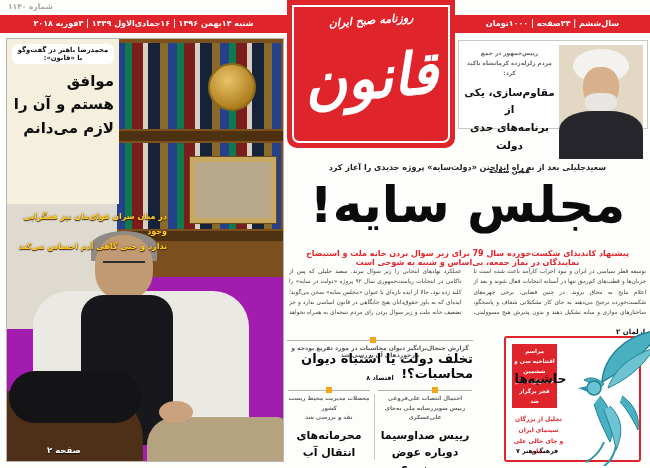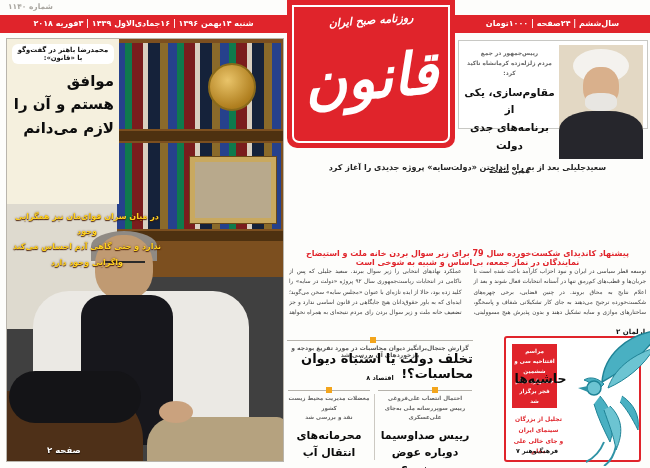--- a/index.html
+++ b/index.html
@@ -20,38 +20,38 @@
   .masthead .inner { position:absolute; inset:5px; border:2.5px solid #ffffff; border-radius:0 0 7px 7px; }
   .masthead .tagline { position:absolute; top:14px; left:0; right:0; text-align:center; color:#fff;
               font-family:"DejaVu Serif", serif; font-style:italic; font-size:11px; font-weight:bold;
               transform:rotate(-4deg); }
   .masthead .title { position:absolute; top:38px; left:0; right:0; text-align:center; color:#fff;
               font-family:"DejaVu Serif", serif; font-style:italic; font-weight:bold; font-size:58px;
               line-height:1.4; transform:rotate(-5deg); }
 
   
   .photo-block { position:absolute; left:6px; top:38px; width:278px; height:424px; border:1px solid #b9b5ac;
-                 background:#404040; overflow:hidden; }
+                 background:#a21caf; overflow:hidden; }
   .bookshelf { position:absolute; left:105px; top:0; width:173px; height:238px; background:#7c4f1f; }
   .books-row { position:absolute; left:4px; right:4px; height:86px;
       background:repeating-linear-gradient(90deg,#26418c 0 9px,#0f7a4d 9px 16px,#7a1d1d 16px 27px,#d9cfc0 27px 32px,#15223a 32px 44px,#8a6a2a 44px 52px); }
   .row1 { top:4px; } .row2 { top:104px; }
   .shelf-board { position:absolute; left:0; right:0; height:10px; background:#4e3110; }
   .board1 { top:92px; } .board2 { top:192px; }
   .gold-emblem { position:absolute; left:96px; top:24px; width:48px; height:48px; border-radius:50%;
       background:radial-gradient(circle at 40% 35%, #e9c46a, #b07f1f 70%, #8a6a1a); border:2px solid #8a6a1a; }
   .framed-pic { position:absolute; left:78px; top:118px; width:86px; height:66px; background:#b8a98c;
       border:5px solid #c9a95f; box-shadow:0 0 0 1px #6a4a18; }
   .wall { position:absolute; left:0; top:160px; width:110px; height:130px; background:#dedacf; }
 
   .cream-panel { position:absolute; left:0; top:0; width:112px; height:165px; background:#f5f0de; padding:5px 5px; }
   .iv-kicker { background:#ffffff; border-radius:6px; padding:2px 3px; font-size:6.8px; font-weight:bold;
                color:#111; text-align:center; }
   .iv-headline { margin-top:6px; font-size:15px; line-height:1.55; font-weight:900; color:#0d0d0d; }
-  .iv-quote { position:absolute; left:0; top:170px; width:160px; text-align:center; font-size:8px; font-weight:bold;
+  .iv-quote { position:absolute; left:0; top:170px; width:160px; font-size:8px; font-weight:bold;
               color:#ffd21f; line-height:1.9; text-shadow:0 1px 1px rgba(70,25,0,.95), 0 0 2px rgba(70,25,0,.6); z-index:6; }
 
   .man-head { position:absolute; left:88px; top:196px; width:58px; height:64px; background:#c09a72;
               border-radius:46% 46% 42% 42%; z-index:3; }
   .man-hair { position:absolute; left:84px; top:192px; width:66px; height:30px; background:#8f8a84;
               border-radius:50% 50% 0 0; z-index:2; }
   .man-glasses { position:absolute; left:96px; top:222px; width:42px; height:7px; border-top:2px solid #2a2a2a; z-index:4; }
   .man-body { position:absolute; left:26px; top:252px; width:216px; height:140px; background:#ebe9e4;
               border-radius:36px 36px 0 0; z-index:2; }
   .man-vest { position:absolute; left:74px; top:256px; width:92px; height:150px; background:#17171c;
@@ -170,21 +170,20 @@
       <div class="iv-kicker">محمدرضا باهنر در گفت‌وگو با «قانون»:</div>
       <div class="iv-headline">
         <div>موافق</div>
         <div>هستم و آن را</div>
         <div>لازم می‌دانم</div>
       </div>
     </div>
     <div class="iv-quote">
       <div>در میان سران قوای‌مان نیز همگرایی وجود</div>
       <div>ندارد و حتی گاهی آدم احساس می‌کند</div>
-      <div>واگرایی وجود دارد</div>
     </div>
     <div class="photo-pageref">صفحه ۲</div>
   </div>
 
   <div class="pres-box">
     <div class="pres-photo">
       <div class="turban"></div>
       <div class="pres-face"></div>
       <div class="pres-beard"></div>
       <div class="pres-robe"></div>
@@ -196,20 +195,21 @@
       </div>
       <div class="pres-title">
         <div>مقاوم‌سازی، یکی از</div>
         <div>برنامه‌های جدی دولت</div>
       </div>
       <div class="pres-ref">همین صفحه</div>
     </div>
   </div>
 
   <div class="lead-kicker">سعیدجلیلی بعد از به راه انداختن «دولت‌سایه» پروژه جدیدی را آغاز کرد</div>
+  <div class="lead-headline">مجلس سایه!</div>
   <div class="lead-subhead">پیشنهاد کاندیدای شکست‌خورده سال 79 برای زیر سوال بردن خانه ملت و استیضاح نمایندگان در نماز جمعه، بی‌اساس و شبیه به شوخی است</div>
   <div class="lead-body">توسعه قطر سیاسی در ایران و نبود احزاب کارآمد باعث شده است تا جریان‌ها و قطب‌های کم‌رمق تنها در آستانه انتخابات فعال شوند و بعد از اعلام نتایج به محاق بروند. در چنین فضایی، برخی چهره‌های شکست‌خورده ترجیح می‌دهند به جای کار تشکیلاتی شفاف و پاسخگو، ساختارهای موازی و سایه تشکیل دهند و بدون پذیرش هیچ مسوولیتی، عملکرد نهادهای انتخابی را زیر سوال ببرند. سعید جلیلی که پس از ناکامی در انتخابات ریاست‌جمهوری سال ۹۲ پروژه «دولت در سایه» را کلید زده بود، حالا از ایده تازه‌ای با عنوان «مجلس سایه» سخن می‌گوید؛ ایده‌ای که به باور حقوق‌دانان هیچ جایگاهی در قانون اساسی ندارد و جز تضعیف خانه ملت و زیر سوال بردن رای مردم نتیجه‌ای به همراه نخواهد داشت. ناظران سیاسی معتقدند این رفتارها بیش از آنکه ناظر به اصلاح امور باشد، ادامه کاسبی از شکست در انتخابات است و به همین دلیل پیشنهاد استیضاح نمایندگان در نماز جمعه را بی‌اساس و شبیه به شوخی می‌دانند.</div>
   <div class="lead-ref">پارلمان ۲</div>
 
   <div class="divider d-main"></div>
   <div class="orange-sq sq-main"></div>
 
   <div class="audit-kicker">گزارش جنجال‌برانگیز دیوان محاسبات در مورد تفریغ بودجه و بازخوردهای آن بررسی شد</div>
   <div class="audit-headline">تخلف دولت یا اشتباه دیوان محاسبات؟!</div>
   <div class="audit-ref">اقتصاد ۸</div>

